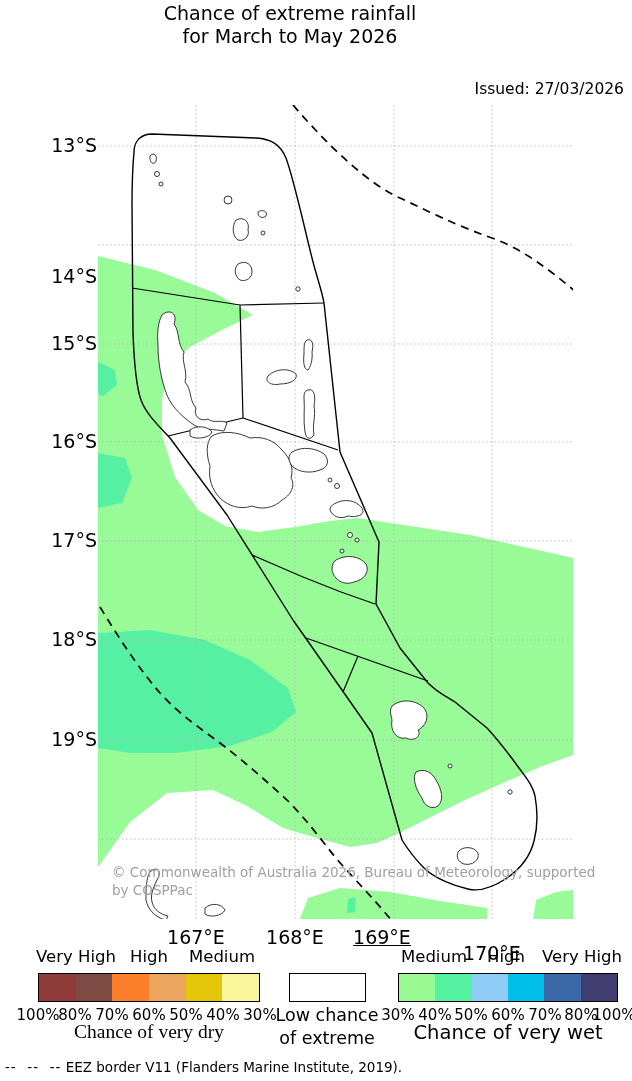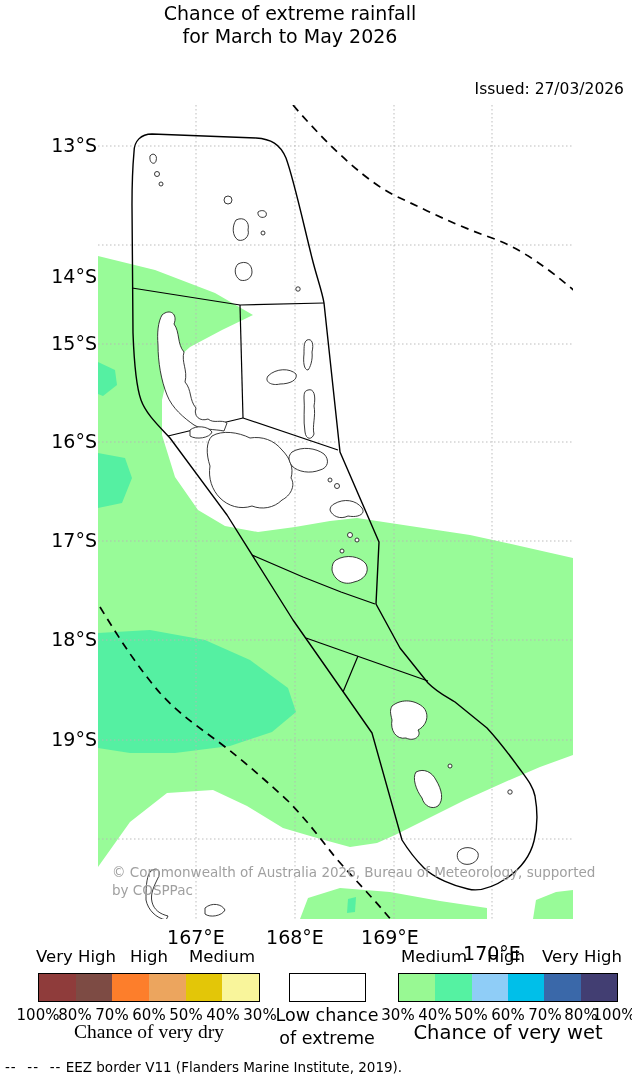--- a/index.html
+++ b/index.html
@@ -138,21 +138,21 @@
   <div class="abs lat" style="left:35px;top:134px;">13°S</div>
   <div class="abs lat" style="left:35px;top:233px;margin-top:32px;">14°S</div>
   <div class="abs lat" style="left:35px;top:332px;">15°S</div>
   <div class="abs lat" style="left:35px;top:430px;">16°S</div>
   <div class="abs lat" style="left:35px;top:529px;">17°S</div>
   <div class="abs lat" style="left:35px;top:628px;">18°S</div>
   <div class="abs lat" style="left:35px;top:728px;">19°S</div>
 
   <div class="abs lon" style="left:154px;">167°E</div>
   <div class="abs lon" style="left:253px;">168°E</div>
-  <div class="abs lon" style="left:348px;">169°E</div>
+  <div class="abs lon" style="left:340px;text-decoration:underline;">169°E</div>
   <div class="abs lon" style="left:450px;margin-top:16px;">170°E</div>
 
   <div class="abs copyr" style="top:863px;">© Commonwealth of Australia 2026, Bureau of Meteorology, supported</div>
   <div class="abs copyr" style="top:881px;">by COSPPac</div>
 
   <div class="abs lvl" style="left:30px;">Very High</div>
   <div class="abs lvl" style="left:103px;">High</div>
   <div class="abs lvl" style="left:176px;">Medium</div>
   <div class="abs bar" style="left:38px;width:222px;">
     <div class="cell" style="background: rgb(143, 60, 59);"></div>

